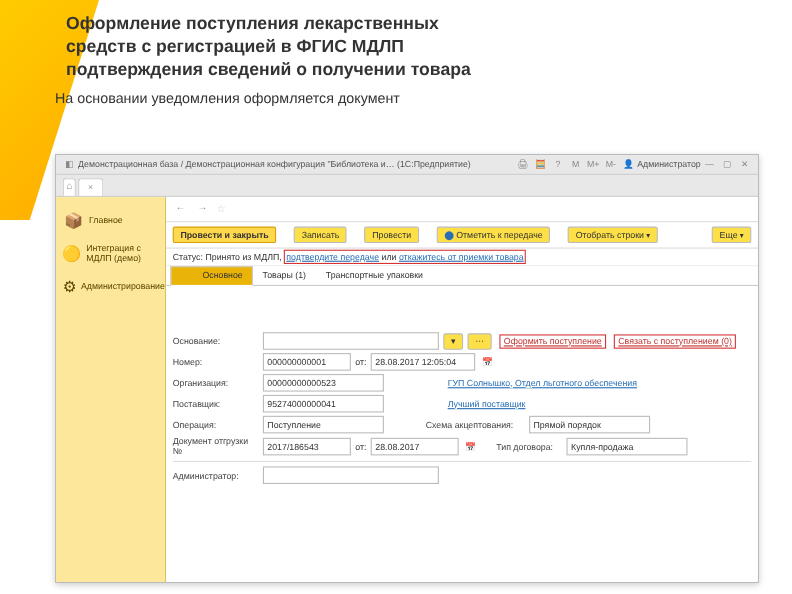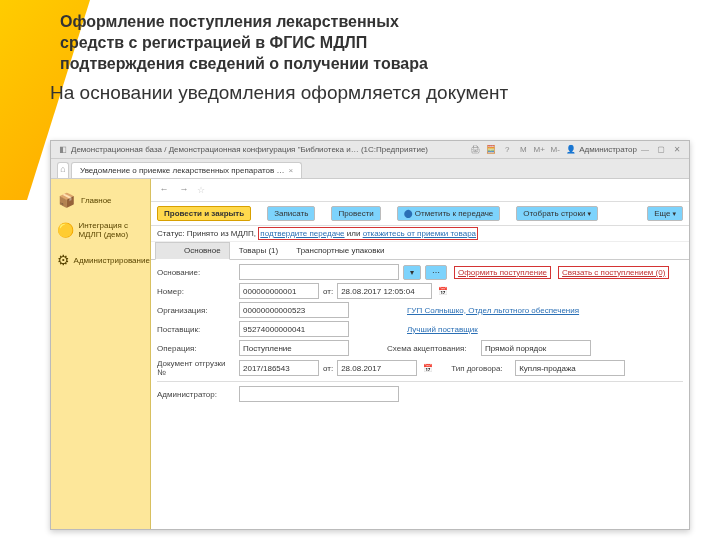--- a/index.html
+++ b/index.html
@@ -25,21 +25,21 @@
     padding: 12px 40px 4px 60px;
     font-size: 16px;
     font-weight: bold;
     color: #333;
     line-height: 1.3;
     z-index: 1;
   }
   .slide-sub {
     position: relative;
     padding: 4px 40px 8px 50px;
-    font-size: 19px;
+    font-size: 13px;
     color: #333;
     z-index: 1;
   }
   .slide-sub b { font-weight: bold; }
   .app-window {
     position: absolute;
     left: 50px; top: 140px;
     width: 640px; height: 390px;
     background: #f0f0f0;
     border: 1px solid #bbb;
@@ -140,21 +140,21 @@
   }
   .toolbar {
     display: flex;
     align-items: flex-start;
     gap: 16px;
     padding: 4px 6px;
     border-bottom: 1px solid #ddd;
   }
   .btn {
     border: 1px solid #bbb;
-    background: #7dd3fc;
+    background: #fde047;
     padding: 2px 6px;
     font-size: 8px;
     border-radius: 2px;
     cursor: pointer;
     display: inline-flex;
     align-items: center;
     gap: 2px;
   }
   .btn.primary {
     background: #ffd94d;
@@ -181,28 +181,29 @@
   }
   .subtab {
     padding: 3px 8px;
     font-size: 8px;
     border: 1px solid transparent;
     cursor: pointer;
   }
   .subtab.active {
     border: 1px solid #ccc;
     border-bottom: 1px solid #fff;
-    background: #e5e5e5;
+    background: #eab308;
     margin-bottom: -1px;
     padding-left: 28px;
   }
   .form-area {
     padding: 4px 6px;
     flex: 1;
     overflow: auto;
+    margin-top: 38px;
   }
   .form-row {
     display: flex;
     align-items: center;
     gap: 4px;
     margin-bottom: 3px;
     font-size: 8px;
   }
   .form-row .lbl {
     width: 78px;
@@ -264,21 +265,20 @@
     <span class="title-icon">👤</span>
     <span>Администратор</span>
     <span class="title-icon">—</span>
     <span class="title-icon">▢</span>
     <span class="title-icon">✕</span>
   </div>
 
   <div class="tab-strip">
     <span class="title-icon" style="background:#fff;border:1px solid #ccc;border-bottom:none;border-radius:3px 3px 0 0;height:16px;">⌂</span>
     <div class="tab">
-      <span>Уведомление о приемке лекарственных препаратов …</span>
       <span class="close">×</span>
     </div>
   </div>
 
   <div class="app-body">
     <div class="sidebar">
       <div class="sidebar-item">
         <span class="sidebar-icon">📦</span>
         <span>Главное</span>
       </div>

